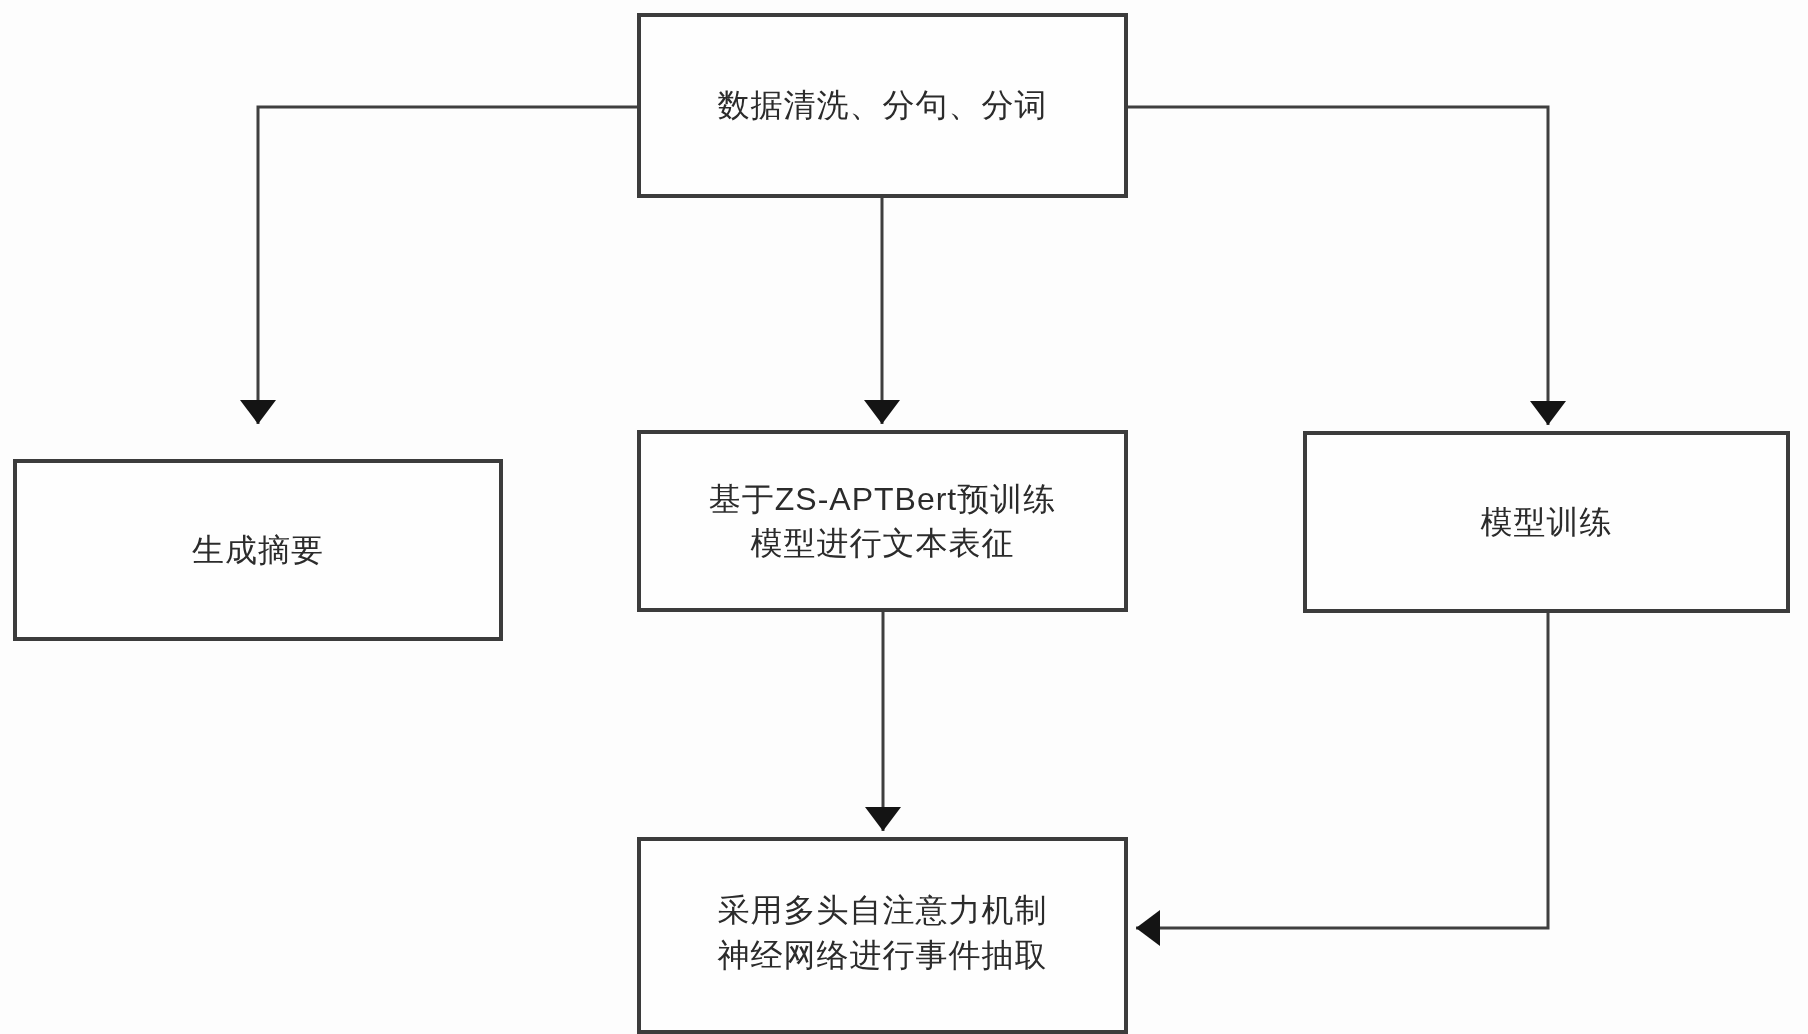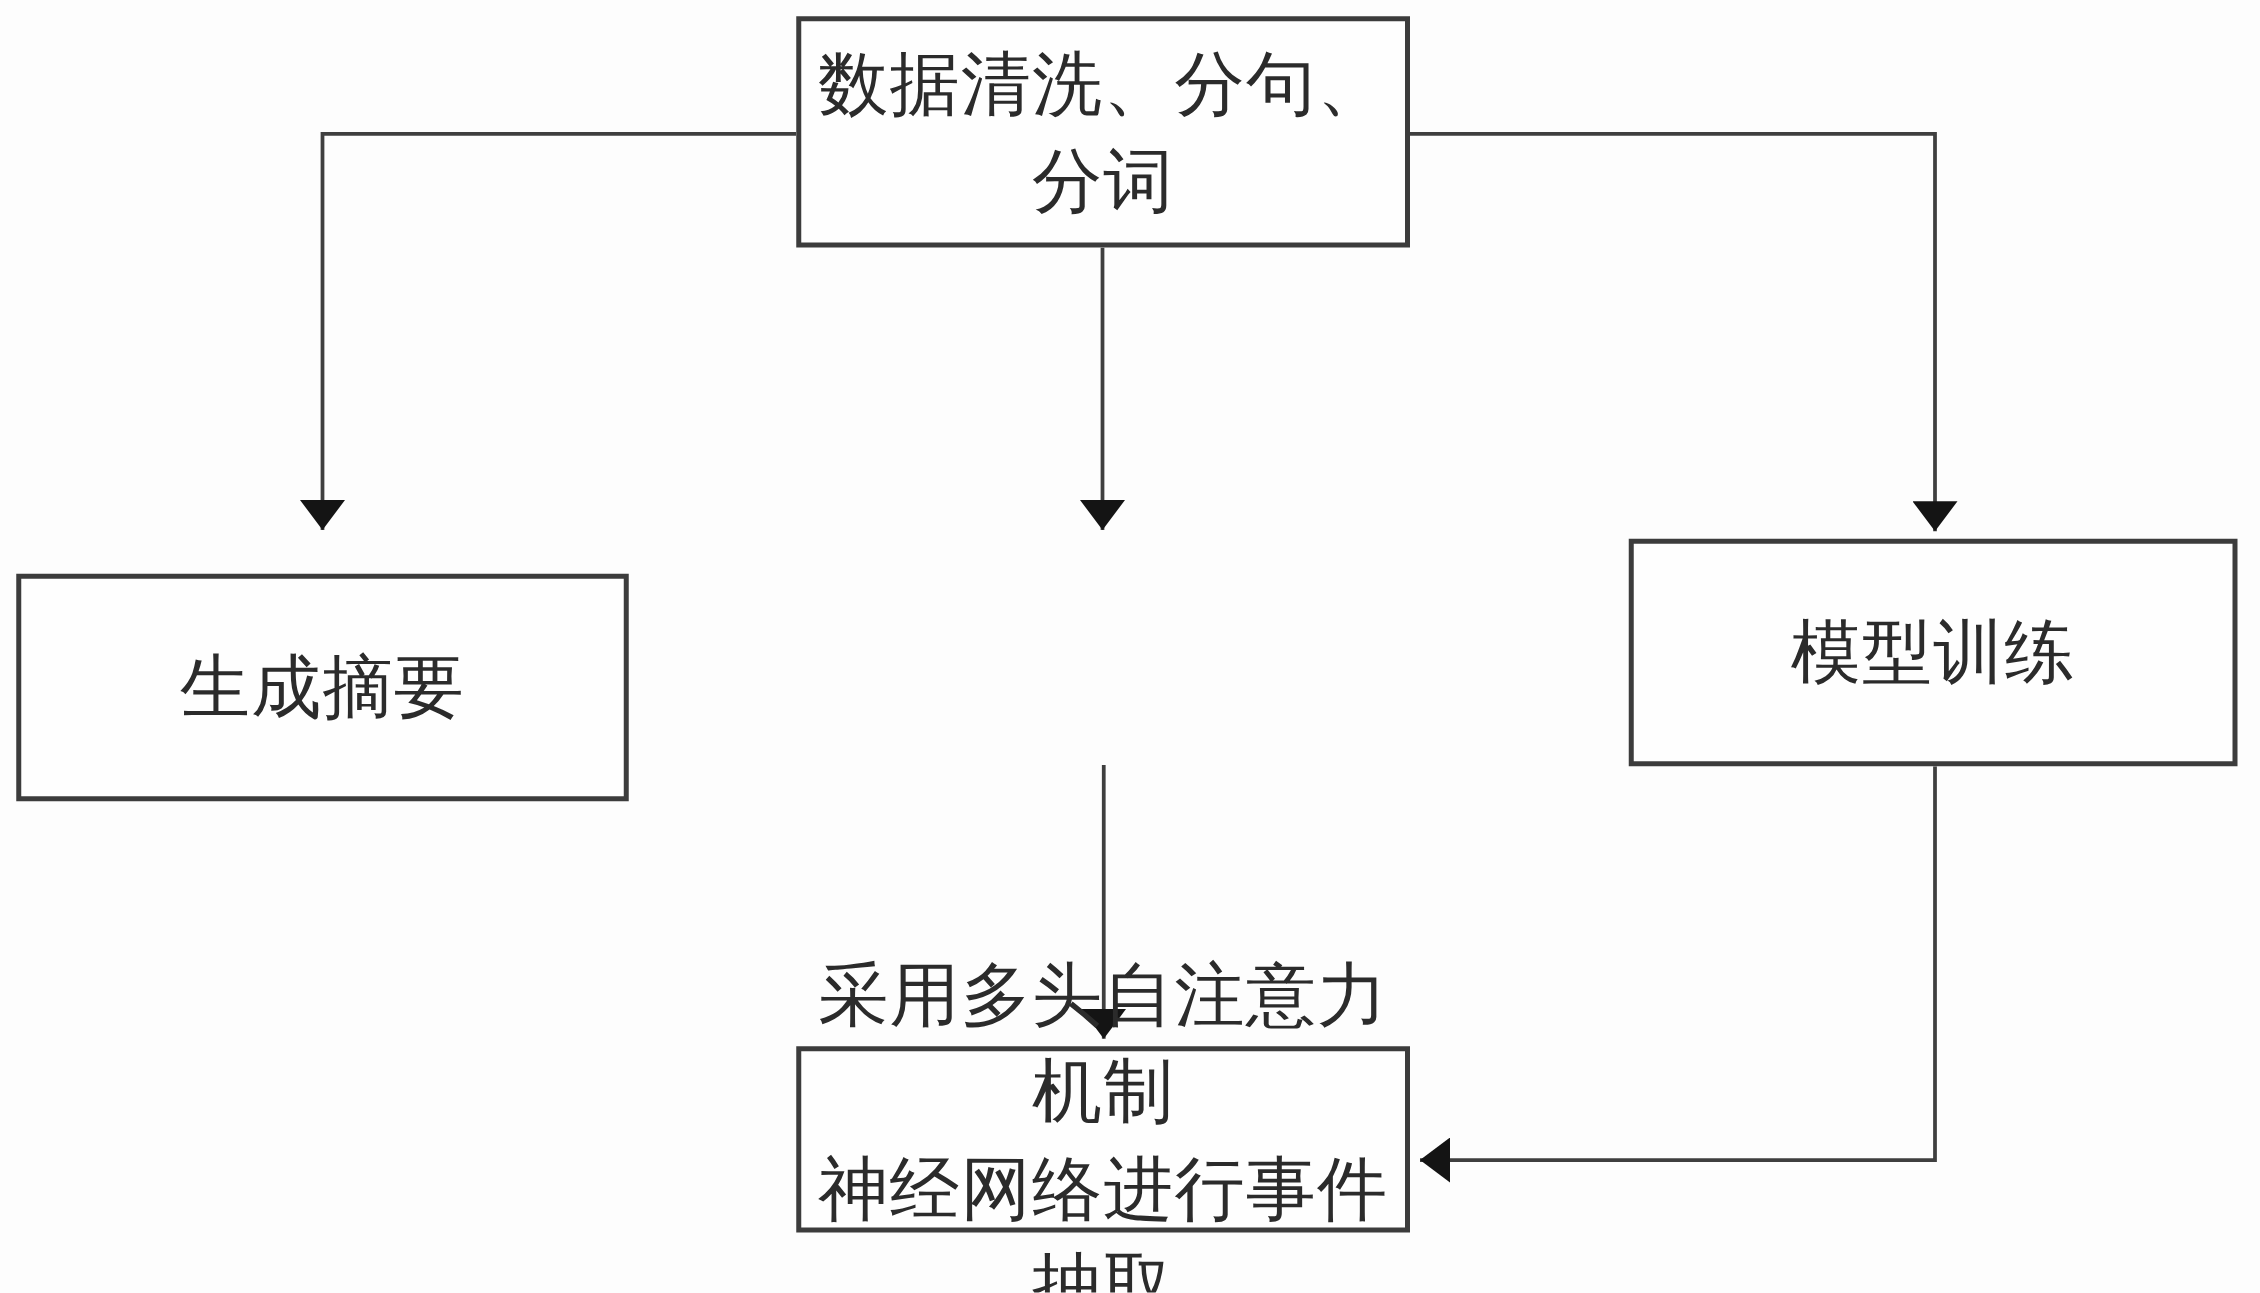--- a/index.html
+++ b/index.html
@@ -38,30 +38,30 @@
   .node{
     position:absolute;
     box-sizing:border-box;
     border:4px solid var(--border-color);
     background:var(--node-bg);
     display:flex;
     align-items:center;
     justify-content:center;
     text-align:center;
     color:var(--text-color);
-    font-size:56px;
+    font-size:32px;
     line-height:1.38;
     white-space:pre-line;
     letter-spacing:1px;
   }
   .node-preprocess { left:637px;  top:13px;  width:491px; height:185px; }
   .node-summary    { left:13px;   top:430px; width:490px; height:182px;margin-top:29px; }
   .node-represent  { left:637px;  top:430px; width:491px; height:182px; }
   .node-training   { left:1303px; top:431px; width:487px; height:182px;text-align:center; }
-  .node-extract    { left:637px;  top:837px; width:491px; height:149px; }
+  .node-extract    { left:637px;  top:837px; width:491px; height:197px;font-family:Liberation Mono, monospace; }
 </style>
 </head>
 <body>
 
 <div class="canvas">
 
   <svg class="connectors" viewBox="0 0 1808 1034" xmlns="http://www.w3.org/2000/svg">
     <defs>
       <marker id="arrow" markerWidth="8" markerHeight="12" refX="8" refY="6" orient="auto" markerUnits="strokeWidth">
         <path class="arrowhead" d="M0,0 L8,6 L0,12 Z"></path>
@@ -75,20 +75,24 @@
   </svg>
 
   <div class="node node-preprocess">
     <span>数据清洗、分句、分词</span>
   </div>
 
   <div class="node node-summary">
     <span>生成摘要</span>
   </div>
 
+  <div class="node node-represent">
+    <span>基于ZS-APTBert预训练
+模型进行文本表征</span>
+  </div>
 
   <div class="node node-training">
     <span>模型训练</span>
   </div>
 
   <div class="node node-extract">
     <span>采用多头自注意力机制
 神经网络进行事件抽取</span>
   </div>
 

